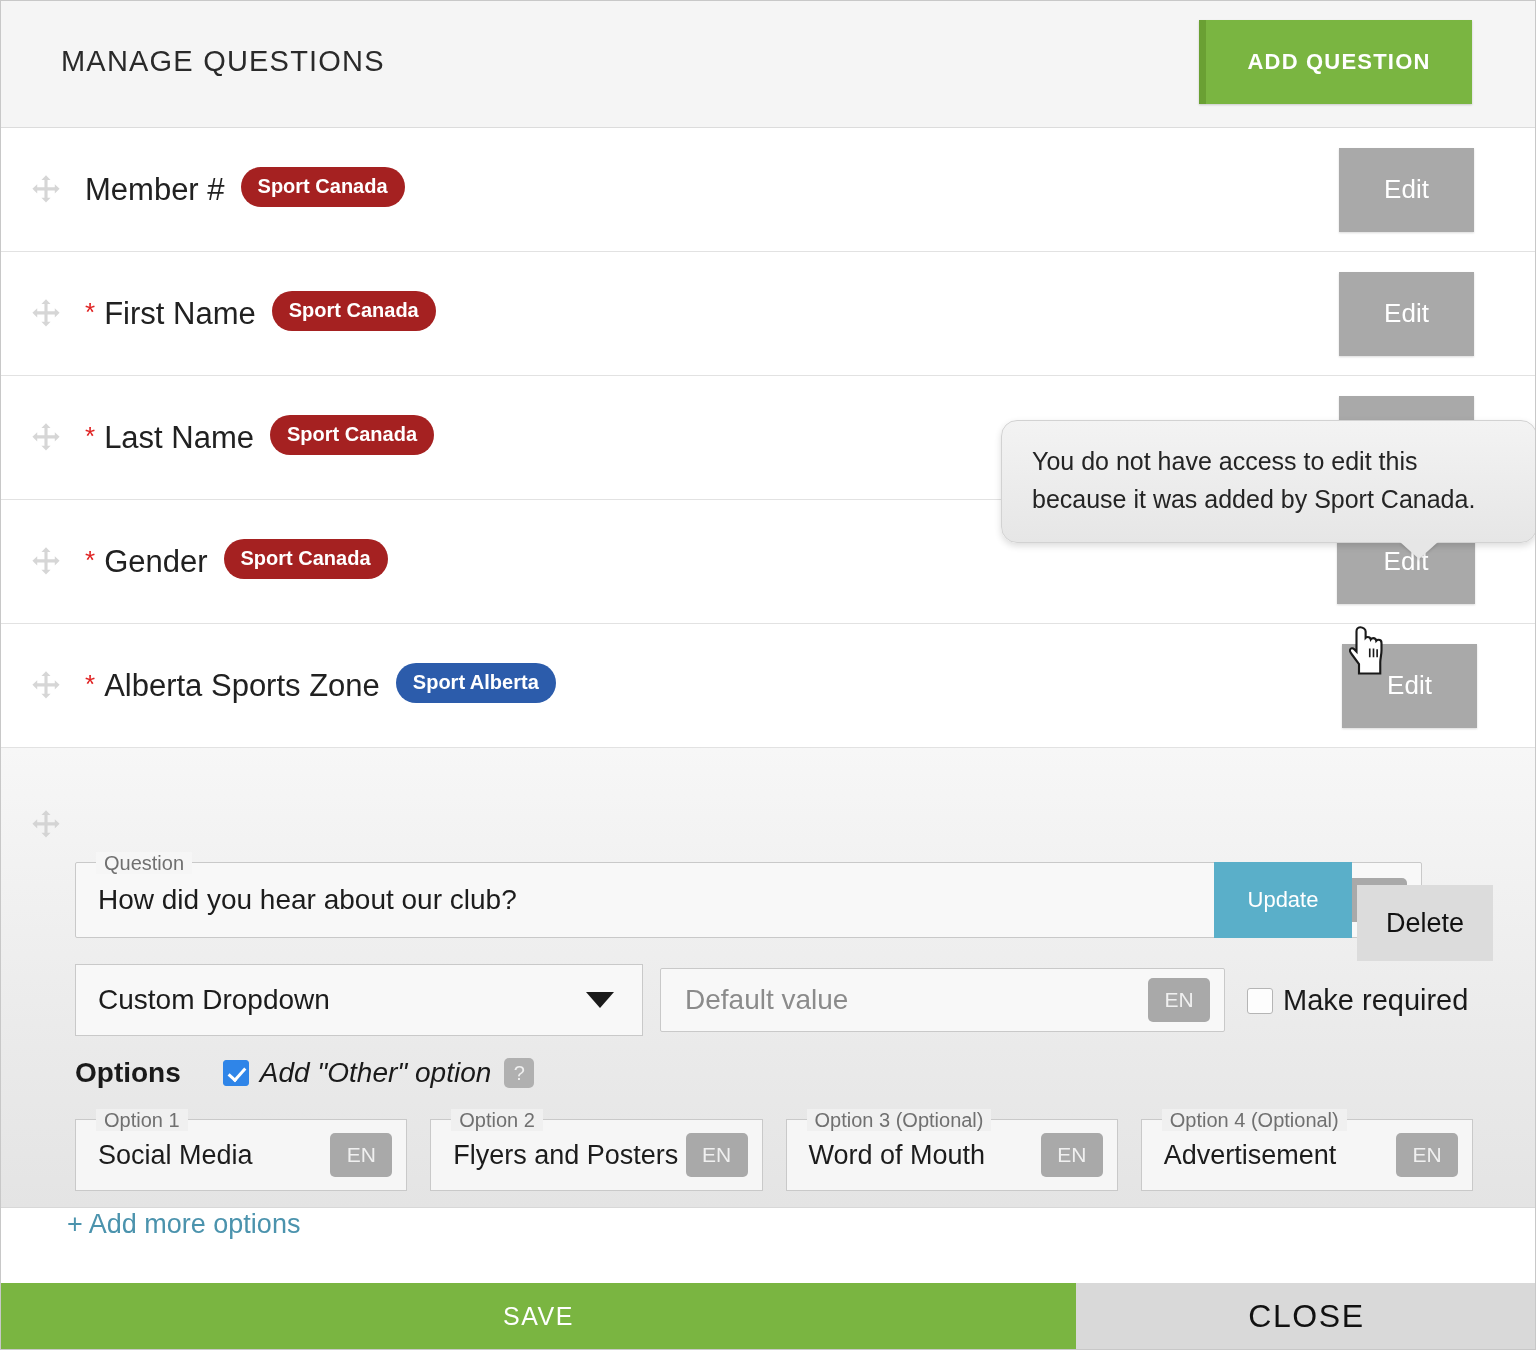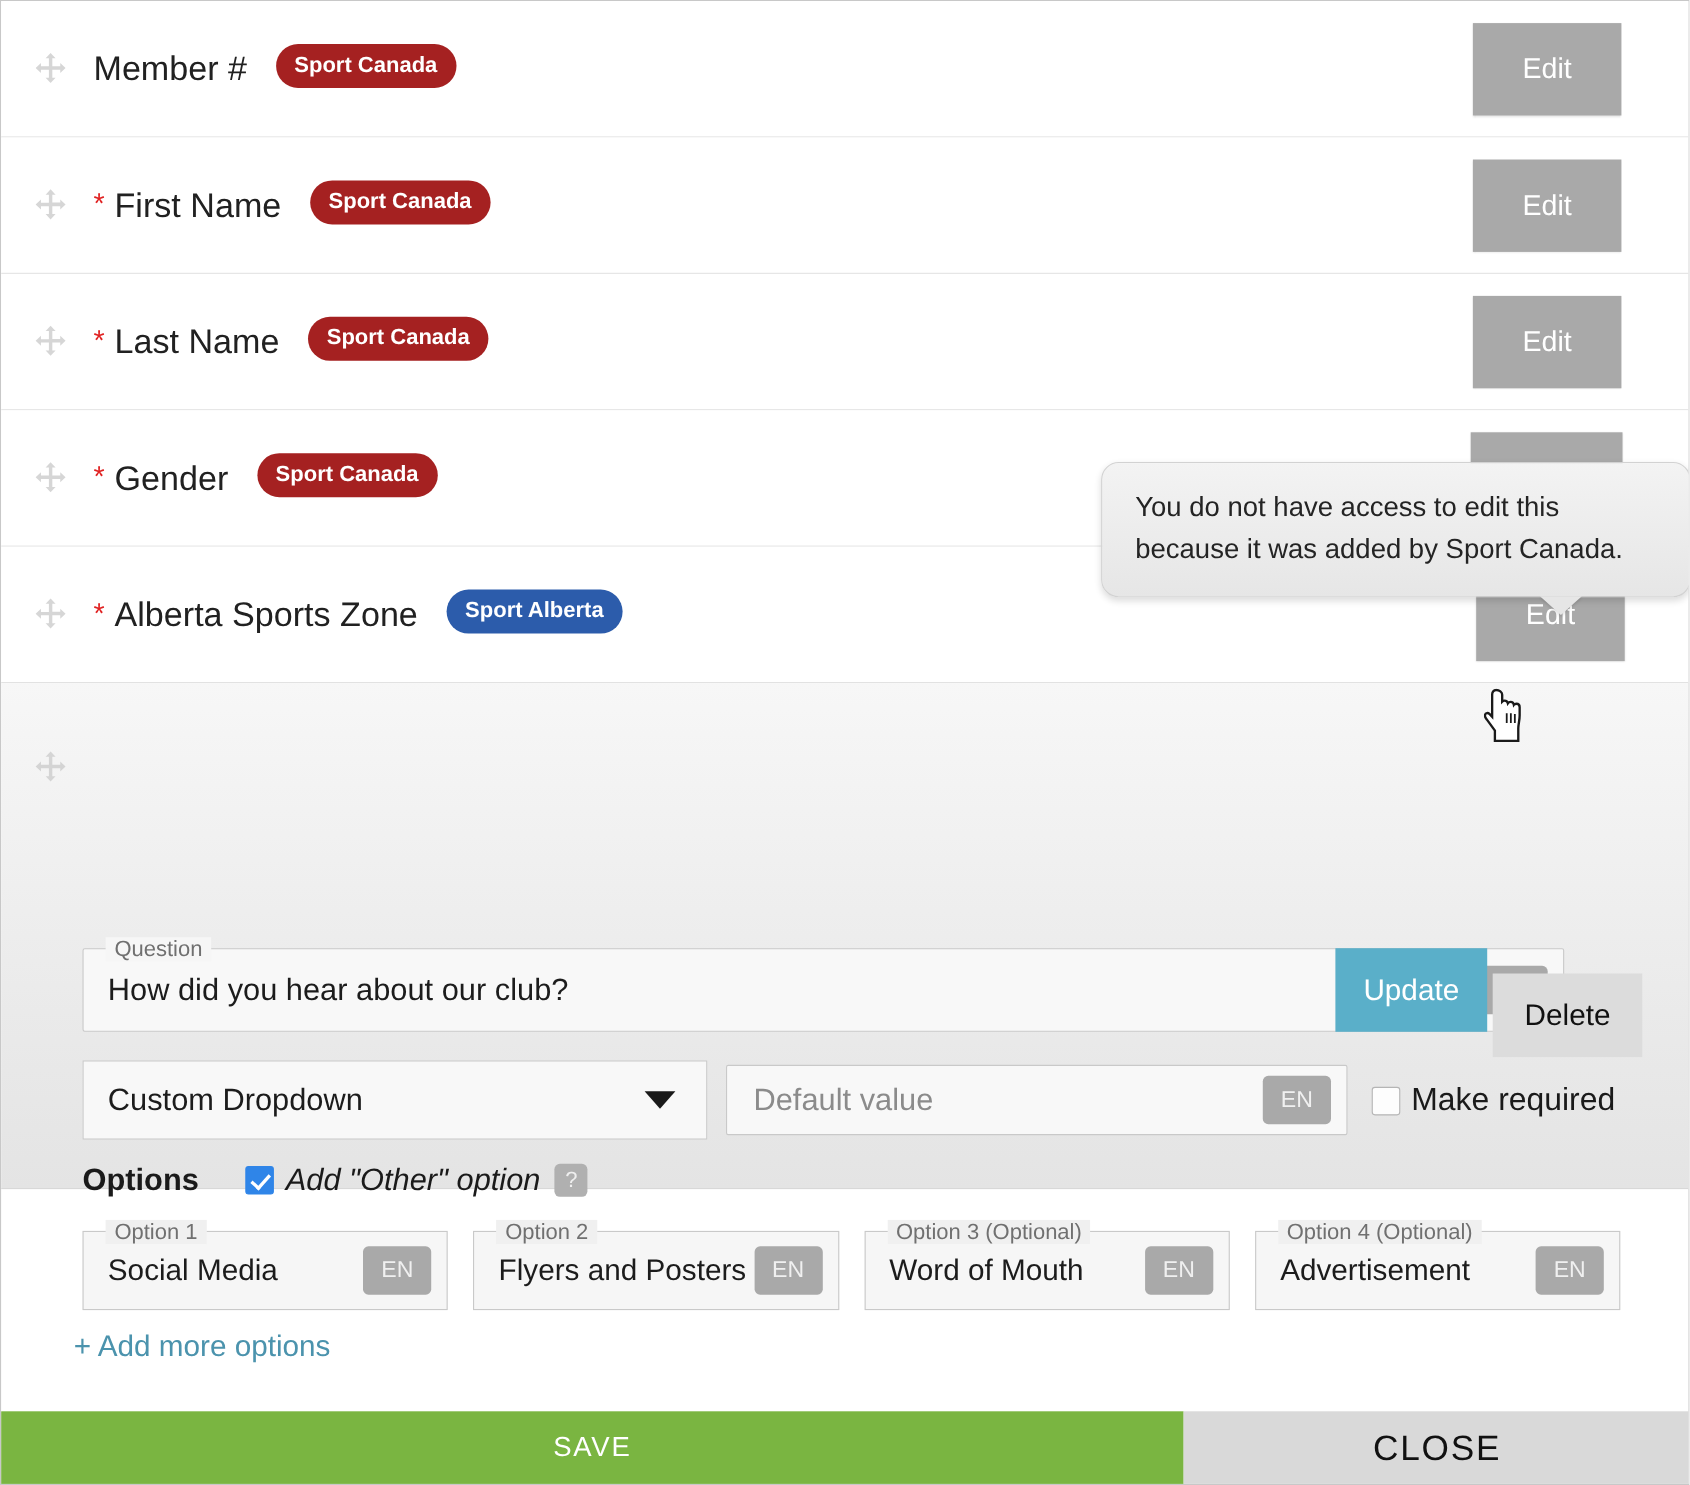--- a/index.html
+++ b/index.html
@@ -79,21 +79,21 @@
     top:-2px;
   }
   .q-label {
     font-size:31px;
     color:#212121;
     font-weight:400;
     white-space:nowrap;
   }
   .badge {
     display:inline-block;
-    margin-left:26px;
+    margin-left:16px;
     padding:8px 17px 9px;
     border-radius:20px;
     color:#ffffff;
     font-size:20px;
     font-weight:bold;
     white-space:nowrap;
     vertical-align:middle;
     position:relative;
     top:-3px;
   }
@@ -206,21 +206,21 @@
     line-height:22px;
   }
 
   .update-btn {
     position:absolute;
     left:1213px; top:861px;
     width:138px; height:76px;
     background:#5aafc9;
     border:none;
     color:#ffffff;
-    font-size:27px;
+    font-size:22px;
     cursor:pointer;
     font-family:"Liberation Sans", sans-serif;
   }
   .delete-btn {
     position:absolute;
     left:1356px; top:861px;
     width:136px; height:76px;
     background:#dcdcdc;
     border:none;
     color:#111111;
@@ -382,20 +382,24 @@
     letter-spacing:1.6px;
     cursor:pointer;
     font-family:"Liberation Sans", sans-serif;
   }
 </style>
 </head>
 <body>
 
 <div class="app">
 
+  <div class="header">
+    <div class="header-title">MANAGE QUESTIONS</div>
+    <button class="add-question-btn">ADD QUESTION</button>
+  </div>
 
   <div class="rows">
 
     <div class="qrow">
       <div class="qrow-inner">
         <svg class="move-icon" viewBox="0 0 24 24">
           <path fill="#cfcfcf" d="M12 1.5l3.2 3.4h-2.1v5.1h5.1V8l3.4 3.2-3.4 3.2v-2.1h-5.1v5.1h2.1L12 20.8l-3.2-3.4h2.1v-5.1H5.8v2.1L2.4 11.2 5.8 8v2.1h5.1V4.9H8.8z"></path>
         </svg>
         <span class="q-label">Member #</span>
         <span class="badge badge-canada">Sport Canada</span>

